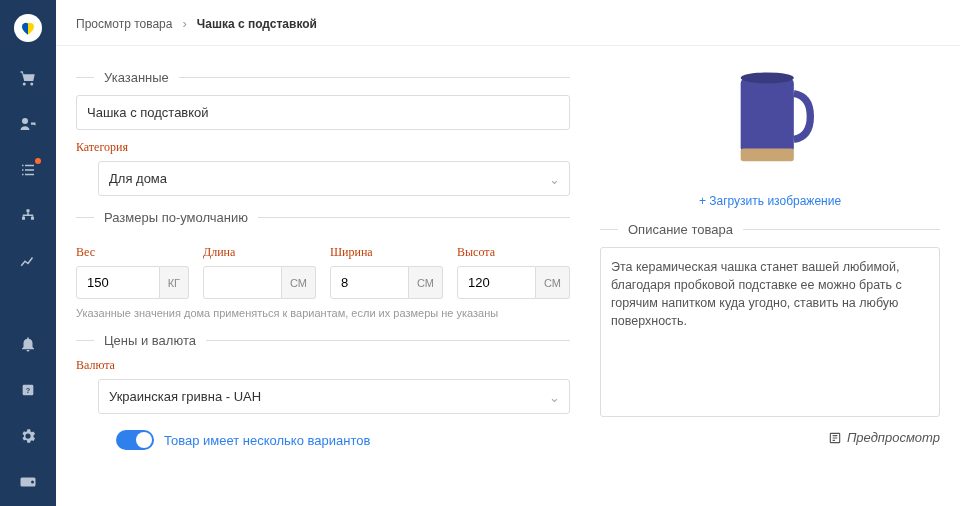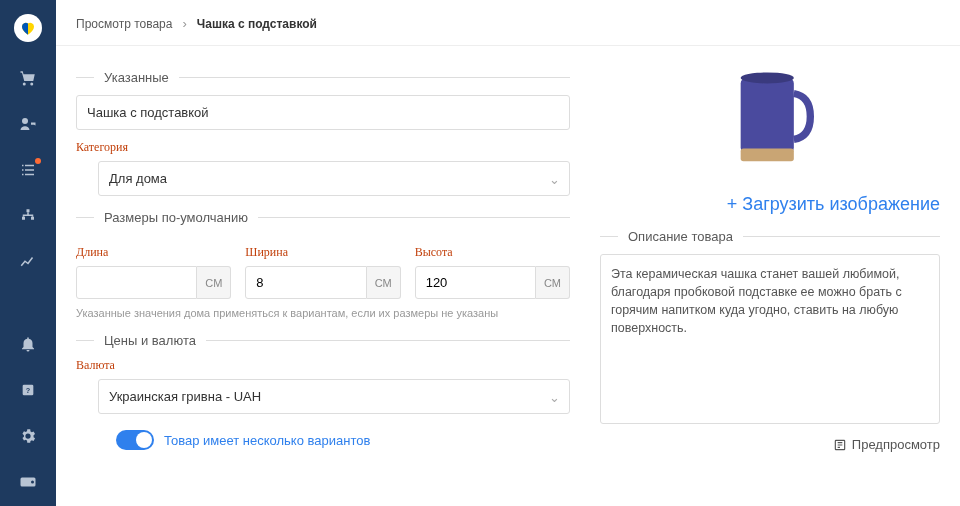--- a/index.html
+++ b/index.html
@@ -29,23 +29,23 @@
 .dim-col { flex: 1; }
 .dim-input-wrap { display: flex; }
 .dim-input-wrap input { flex: 1; border: 1px solid #ddd; border-radius: 3px 0 0 3px; padding: 8px 10px; font-size: 13px; width: 100%; }
 .dim-unit { border: 1px solid #ddd; border-left: none; border-radius: 0 3px 3px 0; background: #f5f5f5; padding: 8px 8px; font-size: 11px; color: #888; display: flex; align-items: center; }
 .hint { font-size: 11px; color: #999; margin-top: 8px; }
 .toggle-row { display: flex; align-items: center; gap: 10px; margin-top: 16px; padding-left: 40px; }
 .toggle { width: 38px; height: 20px; background: #2f80ed; border-radius: 20px; position: relative; cursor: pointer; }
 .toggle::after { content: ""; position: absolute; top: 2px; left: 20px; width: 16px; height: 16px; background: #fff; border-radius: 50%; }
 .toggle-label { color: #2f80ed; font-size: 13px; }
 .product-image { width: 130px; height: 130px; margin: 0 auto; display: flex; align-items: center; justify-content: center; }
-.upload-link { color: #2f80ed; font-size: 18px; text-align: right; margin-top: 8px; cursor: pointer; display: block; }
+.upload-link { color: #2f80ed; font-size: 12px; text-align: center; margin-top: 8px; cursor: pointer; display: block; }
 .desc-textarea { width: 100%; height: 170px; border: 1px solid #ddd; border-radius: 3px; padding: 10px; font-size: 12.5px; line-height: 1.45; color: #555; resize: none; font-family: inherit; }
-.preview-link { text-align: right; margin-top: 10px; color: #555; font-size: 13px; cursor: pointer; display: flex; align-items: center; justify-content: flex-end; gap: 5px; }
+.preview-link { text-align: right; margin-top: 10px; color: #555; font-size: 13px; cursor: pointer; display: flex; align-items: center; justify-content: flex-end; gap: 5px; font-style: italic; }
 </style>
 </head>
 <body>
 <div class="app">
   <div class="sidebar">
     <div class="sidebar-logo">
       <svg viewBox="0 0 24 24">
           <path d="M12 21s-8-5-8-11a5 5 0 0 1 8-4 5 5 0 0 1 8 4c0 6-8 11-8 11z" fill="#ffd500"></path>
           <path d="M12 21s-8-5-8-11a5 5 0 0 1 8-4v15z" fill="#0057b7"></path>
         </svg>
@@ -121,20 +121,27 @@
         <div class="select">
           <input class="input" readonly="" value="Для дома" style="">
           <span class="chev">⌄</span>
         </div>
 
         <div class="section-title">
             <span>Размеры по-умолчанию</span>
           </div>
         <div class="dim-row">
           <div class="dim-col">
+            <label class="field-label">Вес</label>
+            <div class="dim-input-wrap">
+              <input value="150" style="">
+              <span class="dim-unit">КГ</span>
+            </div>
+          </div>
+          <div class="dim-col">
             <label class="field-label">Длина</label>
             <div class="dim-input-wrap">
               <input value="" style="">
               <span class="dim-unit">СМ</span>
             </div>
           </div>
           <div class="dim-col">
             <label class="field-label">Ширина</label>
             <div class="dim-input-wrap">
               <input value="8" style="">

